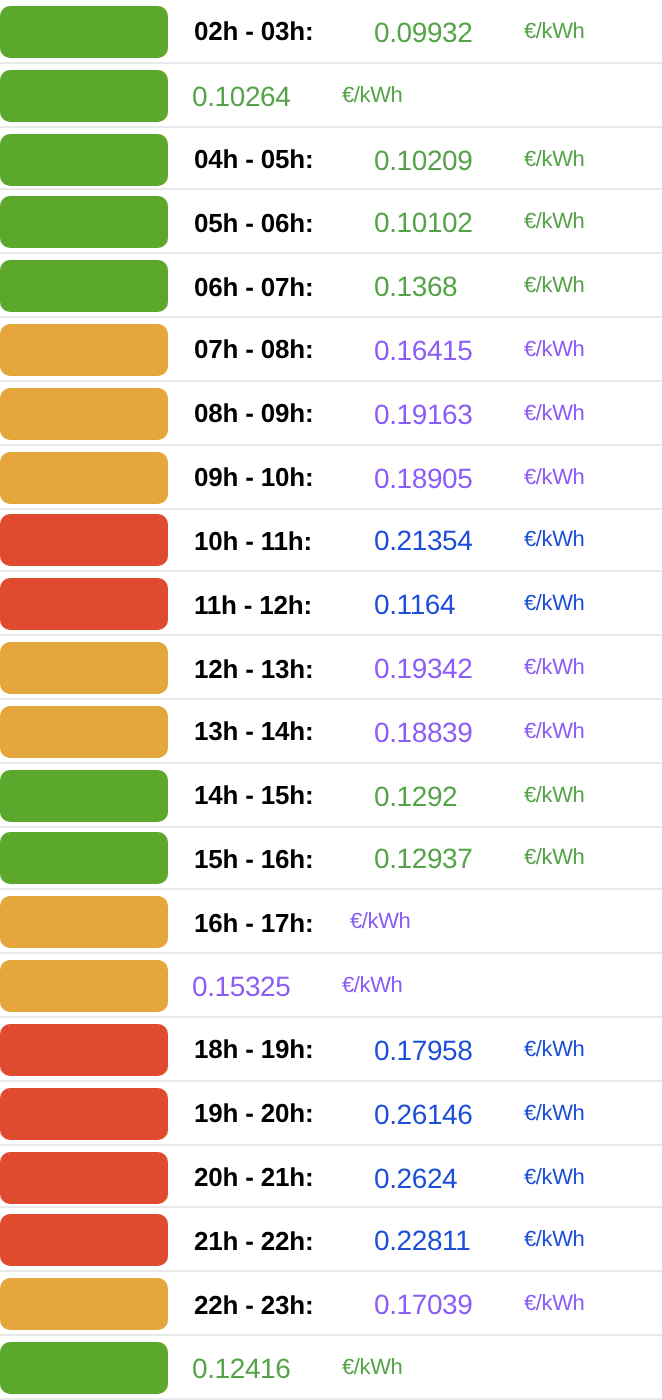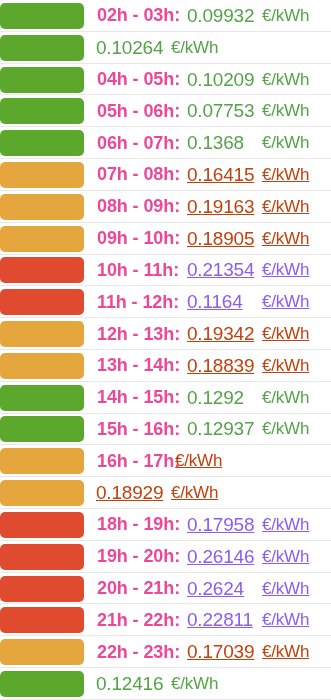--- a/index.html
+++ b/index.html
@@ -59,61 +59,61 @@
     box-sizing: border-box;
   }
 
   .bar-green  { background: #5CA82D; }
   .bar-orange { background: #E5A63E; }
   .bar-red    { background: #E04A2F; }
 
   .label-cell {
     flex: 0 0 91px;
     width: 91px;
-    text-align: right;
+    text-align: left;
     padding-right: 0;
     padding-left: 13px;
     box-sizing: border-box;
-    font-size: 18px;
+    font-size: 13px;
     font-weight: 700;
-    color: #ec4899;
+    color: #000000;
     letter-spacing: -0.1px;
     position: relative;
     z-index: 2;
     white-space: nowrap;
   }
 
   .value-cell {
     flex: 0 0 87px;
     width: 87px;
     padding-left: 12px;
     box-sizing: border-box;
-    font-size: 19px;
+    font-size: 14px;
     font-weight: 400;
     letter-spacing: -0.2px;
     position: relative;
     z-index: 2;
     white-space: nowrap;
   }
 
   .unit-cell {
     flex: 1 1 auto;
     padding-left: 0;
     box-sizing: border-box;
-    font-size: 17px;
+    font-size: 11px;
     font-weight: 400;
     letter-spacing: -0.2px;
     position: relative;
     z-index: 2;
     white-space: nowrap;
   }
 
   .txt-green  { color: #55A348; }
-  .txt-orange { color: #c2410c; text-decoration: underline; }
-  .txt-red    { color: #8b5cf6; text-decoration: underline; }
+  .txt-orange { color: #8b5cf6; }
+  .txt-red    { color: #1d4ed8; }
 </style>
 </head>
 <body>
 
 <div id="price-table">
     <div class="price-row">
       <div class="bar-cell">
         <div class="level-bar bar-green"></div>
       </div>
       <div class="label-cell">02h - 03h:</div>
@@ -133,21 +133,21 @@
       </div>
       <div class="label-cell">04h - 05h:</div>
       <div class="value-cell txt-green">0.10209</div>
       <div class="unit-cell txt-green">€/kWh</div>
     </div>
     <div class="price-row">
       <div class="bar-cell">
         <div class="level-bar bar-green"></div>
       </div>
       <div class="label-cell">05h - 06h:</div>
-      <div class="value-cell txt-green">0.07753</div>
+      <div class="value-cell txt-green">0.10102</div>
       <div class="unit-cell txt-green">€/kWh</div>
     </div>
     <div class="price-row">
       <div class="bar-cell">
         <div class="level-bar bar-green"></div>
       </div>
       <div class="label-cell">06h - 07h:</div>
       <div class="value-cell txt-green">0.1368</div>
       <div class="unit-cell txt-green">€/kWh</div>
     </div>
@@ -227,21 +227,21 @@
       <div class="bar-cell">
         <div class="level-bar bar-orange"></div>
       </div>
       <div class="label-cell">16h - 17h:</div>
       <div class="unit-cell txt-orange">€/kWh</div>
     </div>
     <div class="price-row">
       <div class="bar-cell">
         <div class="level-bar bar-orange"></div>
       </div>
-      <div class="value-cell txt-orange">0.18929</div>
+      <div class="value-cell txt-orange">0.15325</div>
       <div class="unit-cell txt-orange">€/kWh</div>
     </div>
     <div class="price-row">
       <div class="bar-cell">
         <div class="level-bar bar-red"></div>
       </div>
       <div class="label-cell">18h - 19h:</div>
       <div class="value-cell txt-red">0.17958</div>
       <div class="unit-cell txt-red">€/kWh</div>
     </div>

